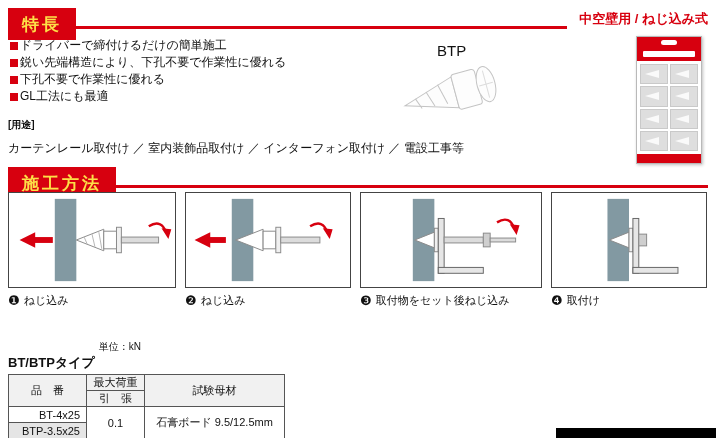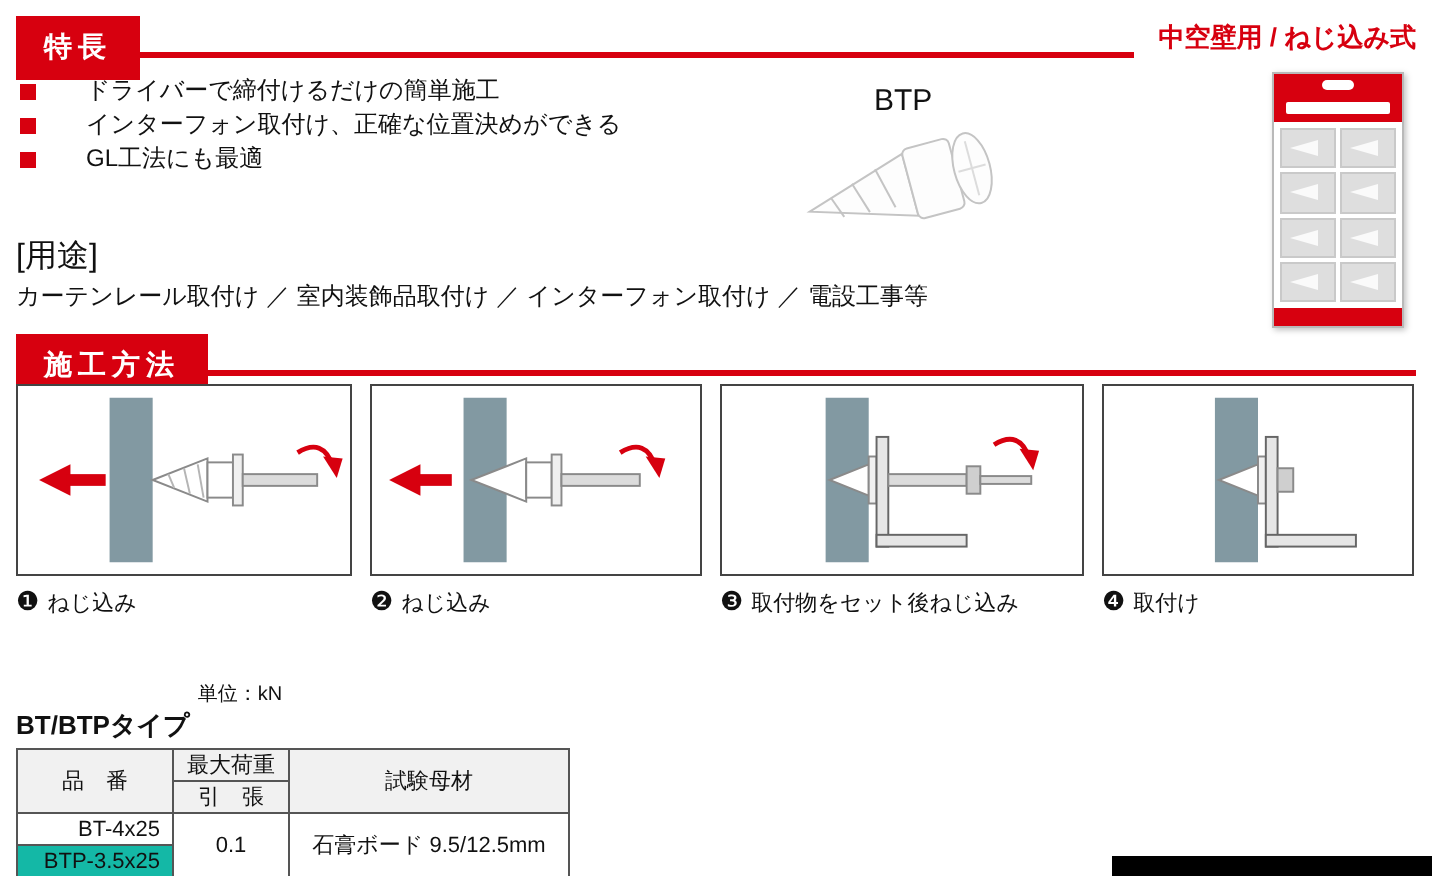--- a/index.html
+++ b/index.html
@@ -3,35 +3,35 @@
 <meta charset="utf-8">
 <style>
   :root{ --red:#d7000f; --wall:#8299a2; }
   *{margin:0;padding:0;box-sizing:border-box}
   html,body{width:716px;height:438px;background:#fff;overflow:hidden;
     font-family:"Liberation Sans","DejaVu Sans",sans-serif;color:#111}
   .page{position:relative;width:716px;height:438px;background:#fff}
 
   
   .sec-hdr{position:absolute;left:8px;right:8px;height:21px;display:flex;align-items:stretch}
-  .sec-tab{background:var(--red);color:#ffffff;font-size:14px;font-weight:bold;
+  .sec-tab{background:var(--red);color:#fde047;font-size:17px;font-weight:bold;
     display:flex;align-items:center;padding:16px 14px;letter-spacing:3px;white-space:nowrap}
   .sec-line{flex:1;position:relative}
   .sec-line::after{content:"";position:absolute;left:0;right:0;bottom:0;height:3px;background:var(--red)}
   .sec-right{display:flex;align-items:center;color:var(--red);font-weight:bold;
     font-size:13px;padding-left:12px;white-space:nowrap}
 
   
   .bullets{position:absolute;left:10px;top:37px;list-style:none;font-size:12px}
-  .bullets li{display:flex;align-items:center;gap:25px;height:17px;white-space:nowrap}
+  .bullets li{display:flex;align-items:center;gap:2px;height:17px;white-space:nowrap}
   .bullet-sq{width:8px;height:8px;background:var(--red);flex:none}
   .btp-label{position:absolute;left:437px;top:42px;font-size:15px;font-weight:normal}
   .anchor-photo{position:absolute;left:396px;top:52px;width:120px;height:72px}
 
-  .usage-title{position:absolute;left:8px;top:118px;font-size:16px;font-weight:normal}
+  .usage-title{position:absolute;left:8px;top:118px;font-size:10px;font-weight:bold}
   .usage-text{position:absolute;left:8px;top:140px;font-size:12px;white-space:nowrap}
 
   
   .package{position:absolute;left:636px;top:36px;width:66px;height:128px;background:#fff;
     border:1px solid #b9b9b9;display:flex;flex-direction:column;box-shadow:1px 1px 3px rgba(0,0,0,.25)}
   .pkg-header{height:24px;background:var(--red);position:relative;flex:none}
   .pkg-header::before{content:"";position:absolute;top:3px;left:50%;transform:translateX(-50%);
     width:16px;height:5px;border-radius:3px;background:#fff}
   .pkg-header::after{content:"";position:absolute;bottom:4px;left:6px;right:6px;height:6px;background:#fff;border-radius:1px}
   .pkg-grid{flex:1;display:grid;grid-template-columns:1fr 1fr;grid-auto-rows:1fr;gap:2px;padding:3px}
@@ -53,21 +53,21 @@
 
   
   .type-row{position:absolute;left:8px;top:340px;display:flex;align-items:flex-end;gap:4px}
   .type-label{font-size:13px;font-weight:bold}
   .unit-label{font-size:10px;padding-bottom:18px}
   .strength-table{position:absolute;left:8px;top:374px;border-collapse:collapse;font-size:11px}
   .strength-table th,.strength-table td{border:1px solid #555;padding:0 6px;height:16px;
     text-align:center;font-weight:normal;white-space:nowrap}
   .strength-table th{background:#f1f1f1}
   .strength-table td.prod{text-align:right;min-width:78px}
-  .strength-table td.hl{background:#14b8a6}
+  .strength-table td.hl{background:#e5e5e5}
   .col-load{min-width:58px}
   .col-mat{min-width:140px}
 
   .footer-bar{position:absolute;right:0;bottom:0;width:160px;height:10px;background:#000}
 </style>
 </head>
 <body>
 
 <div class="page">
 
@@ -77,21 +77,25 @@
     <div class="sec-right">中空壁用 / ねじ込み式</div>
   </div>
 
   <ul class="bullets">
     <li>
         <span class="bullet-sq"></span>
         <span>ドライバーで締付けるだけの簡単施工</span>
       </li>
     <li>
         <span class="bullet-sq"></span>
-        <span>インターフォン取付け、正確な位置決めができる</span>
+        <span>鋭い先端構造により、下孔不要で作業性に優れる</span>
+      </li>
+    <li>
+        <span class="bullet-sq"></span>
+        <span>下孔不要で作業性に優れる</span>
       </li>
     <li>
         <span class="bullet-sq"></span>
         <span>GL工法にも最適</span>
       </li>
   </ul>
 
   <div class="btp-label">BTP</div>
   <svg class="anchor-photo" viewBox="0 0 120 72">
     <g transform="rotate(-15 60 36)" fill="#fdfdfd" stroke="#c4c4c4">

